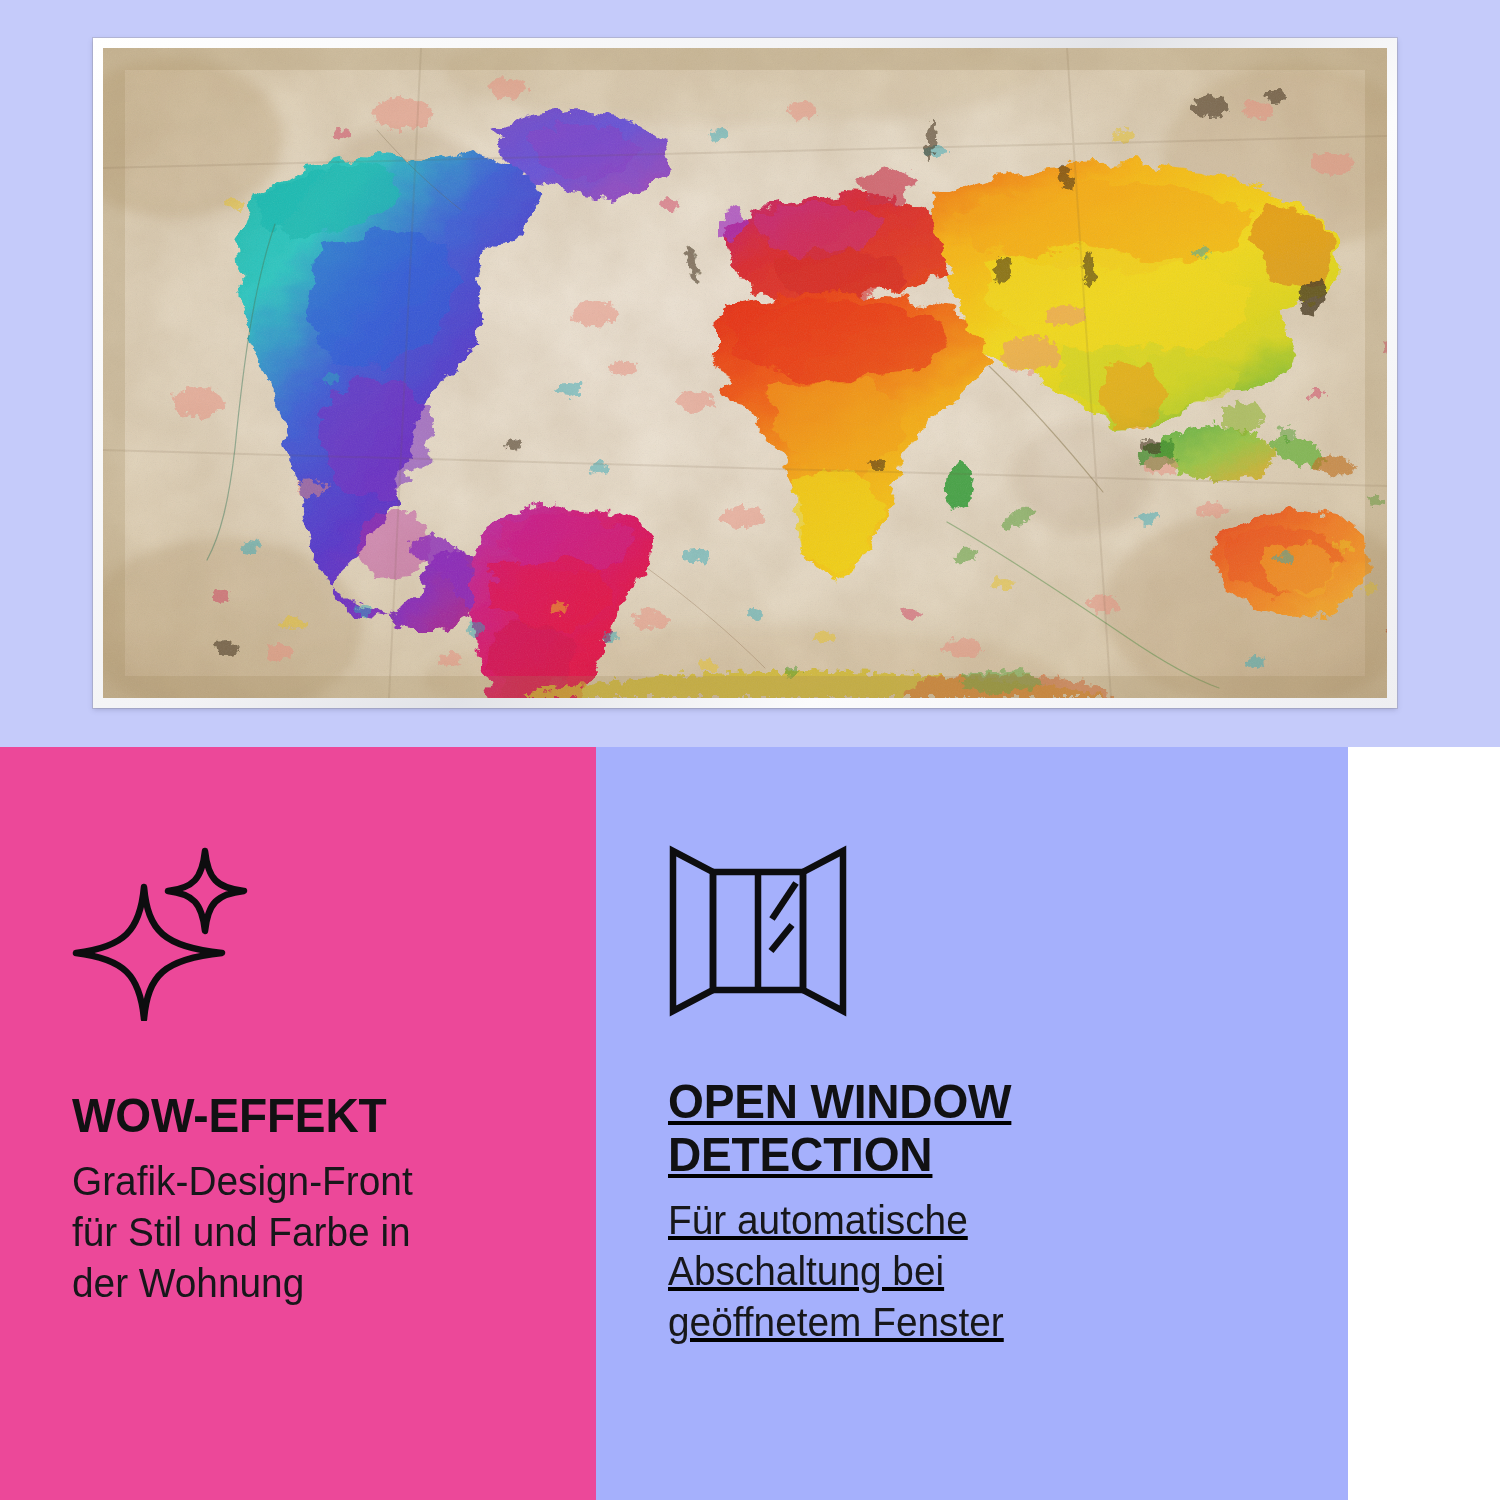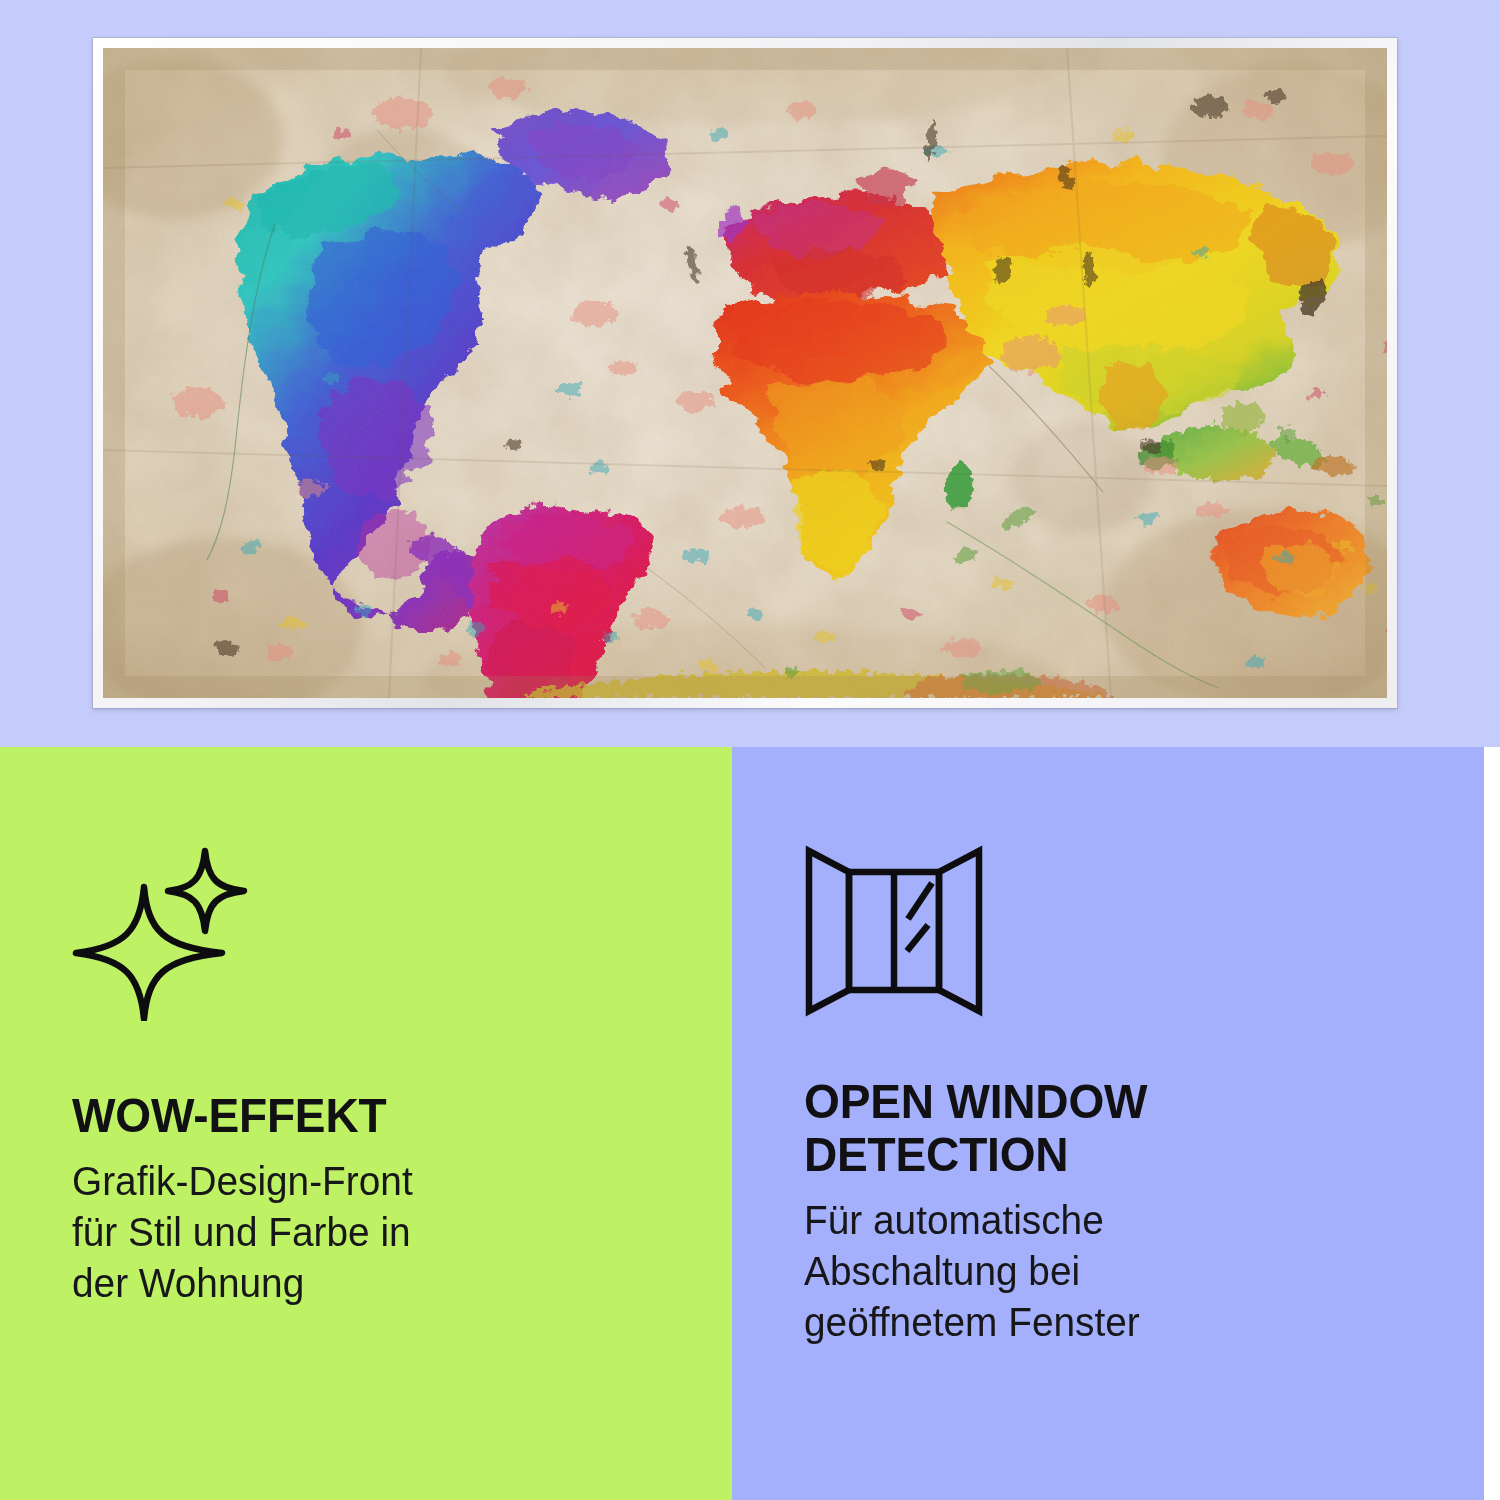--- a/index.html
+++ b/index.html
@@ -68,27 +68,28 @@
     display: flex;
   }
 
   .panel {
     position: relative;
     box-sizing: border-box;
     padding: 98px 70px 0 72px;
   }
 
   .panel-left {
-    width: 732px;
-    background: #bef264;
+    width: 596px;
+    background: #ec4899;
   }
 
   .panel-right {
     width: 752px;
     background: #a5b0fc;
+    text-decoration: underline;
   }
 
   .feature-icon {
     height: 170px;
     display: flex;
     align-items: flex-start;
   }
 
   .feature-icon svg {
     display: block;

